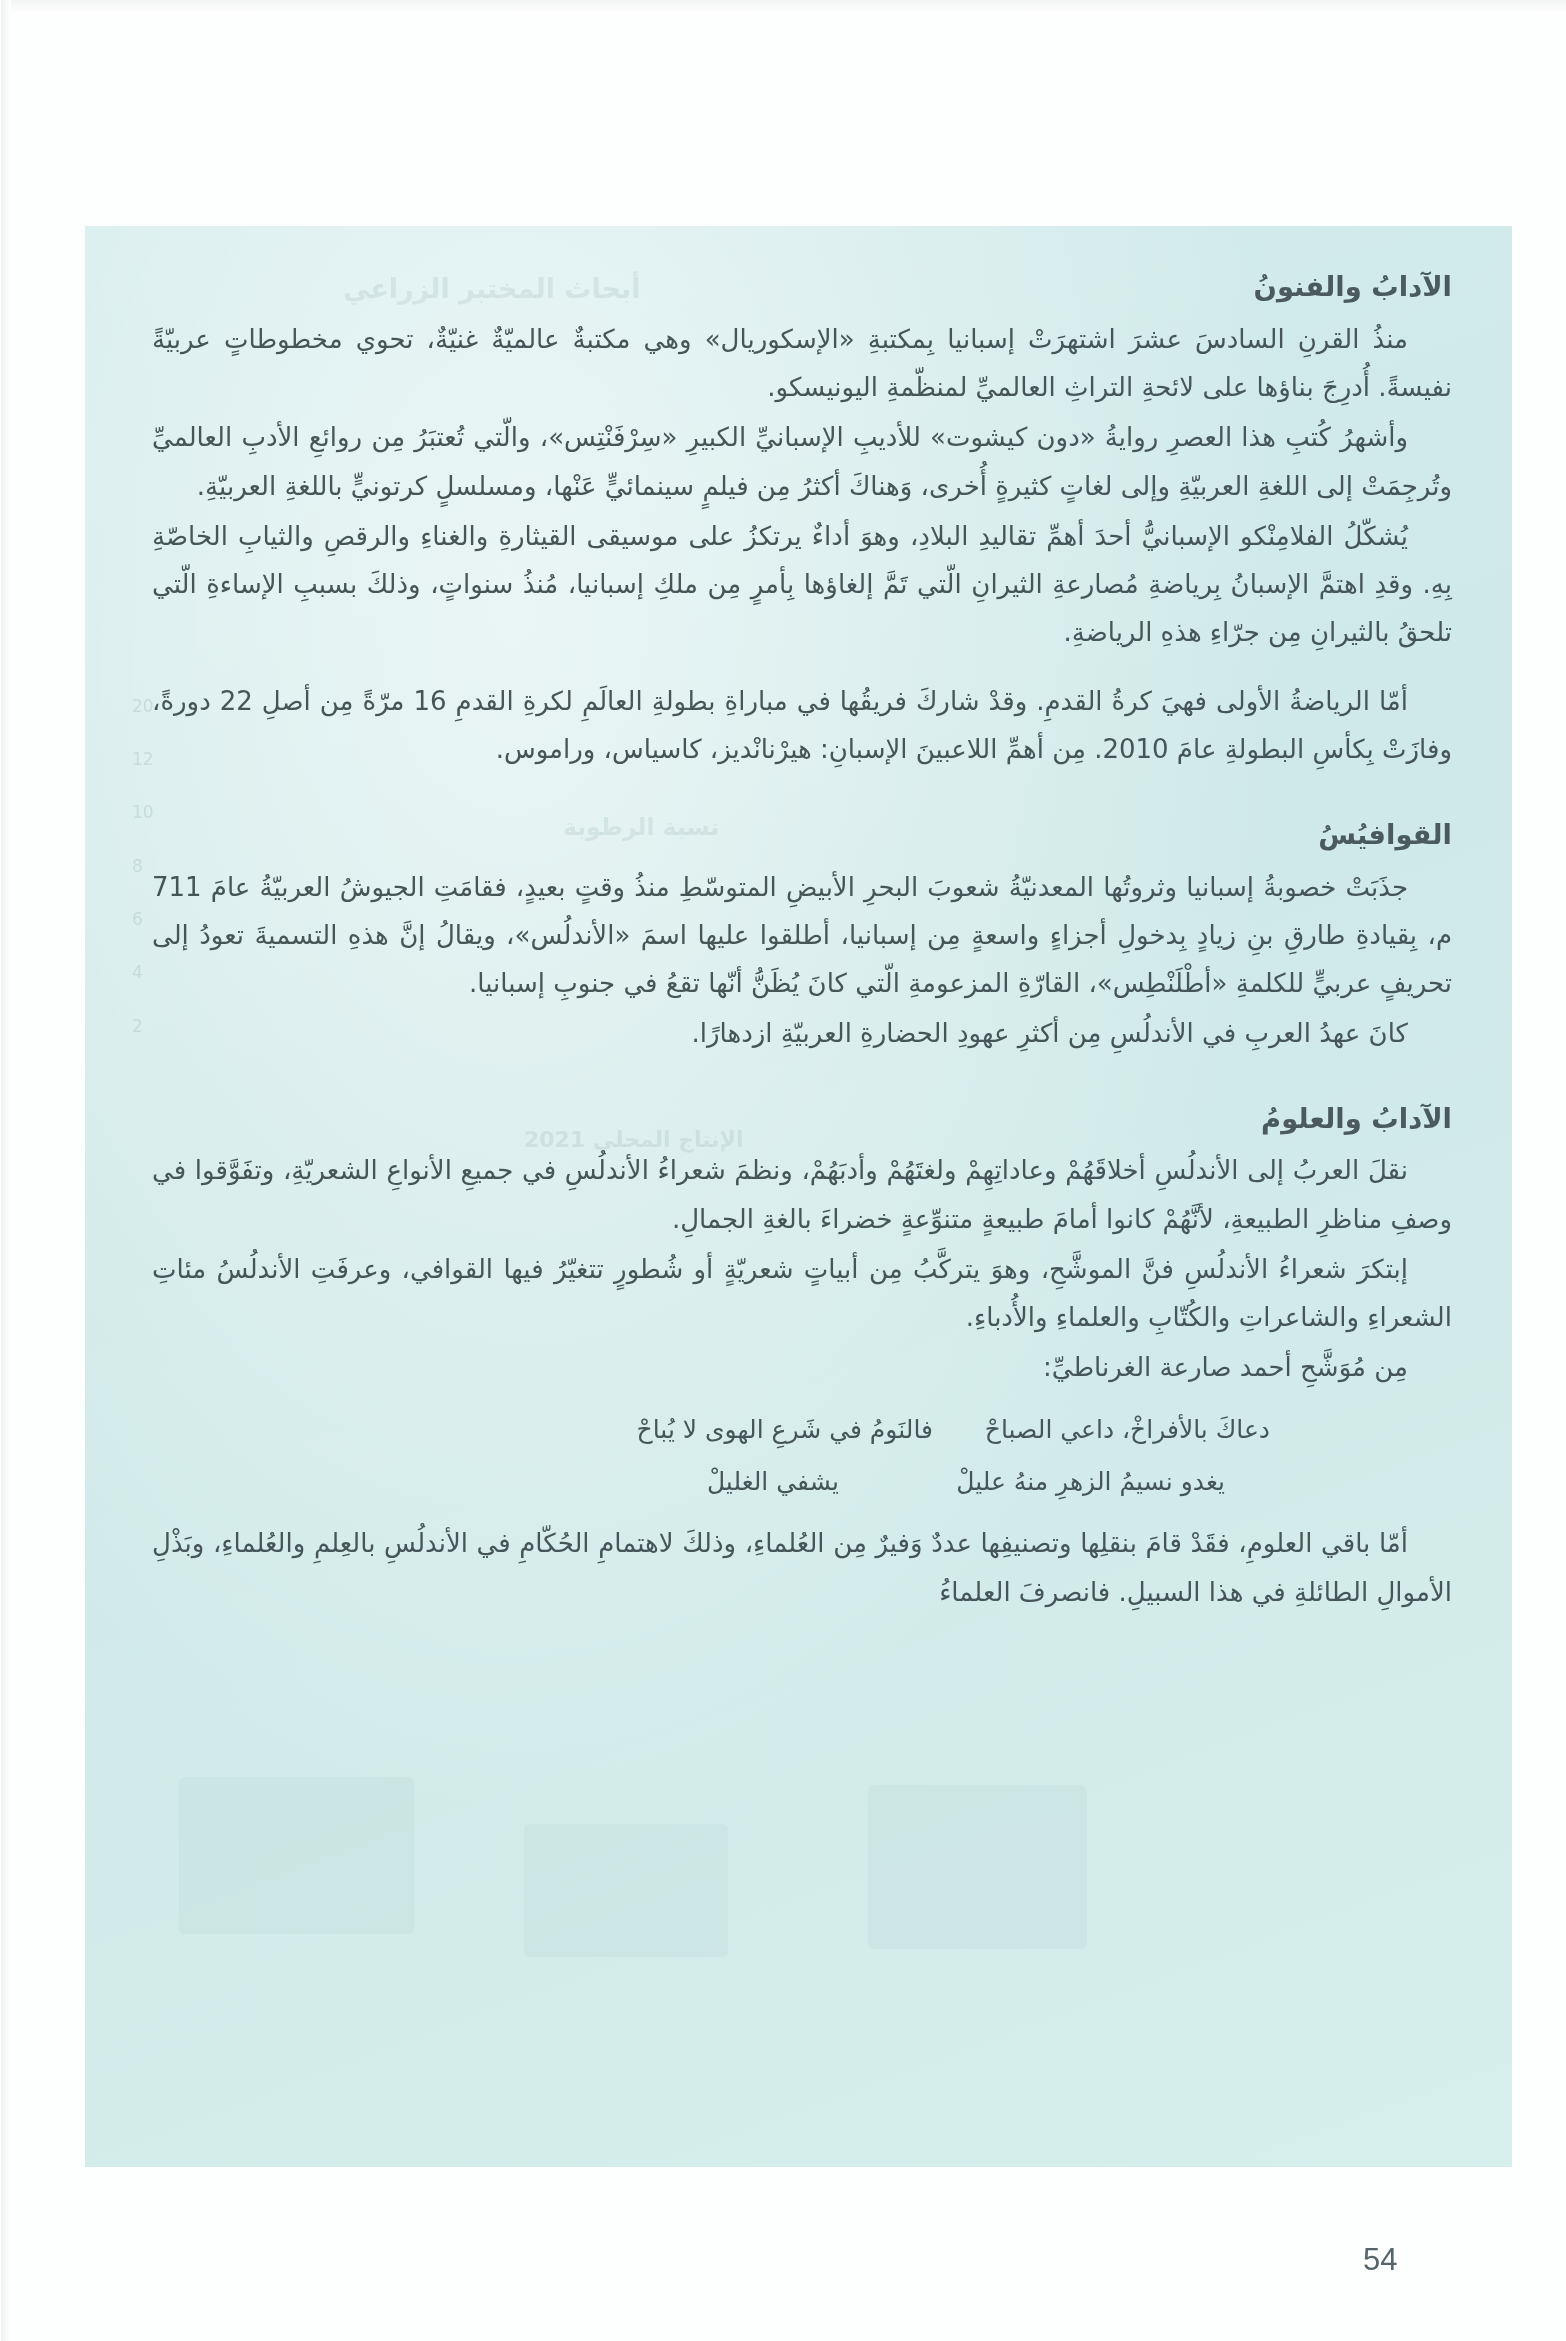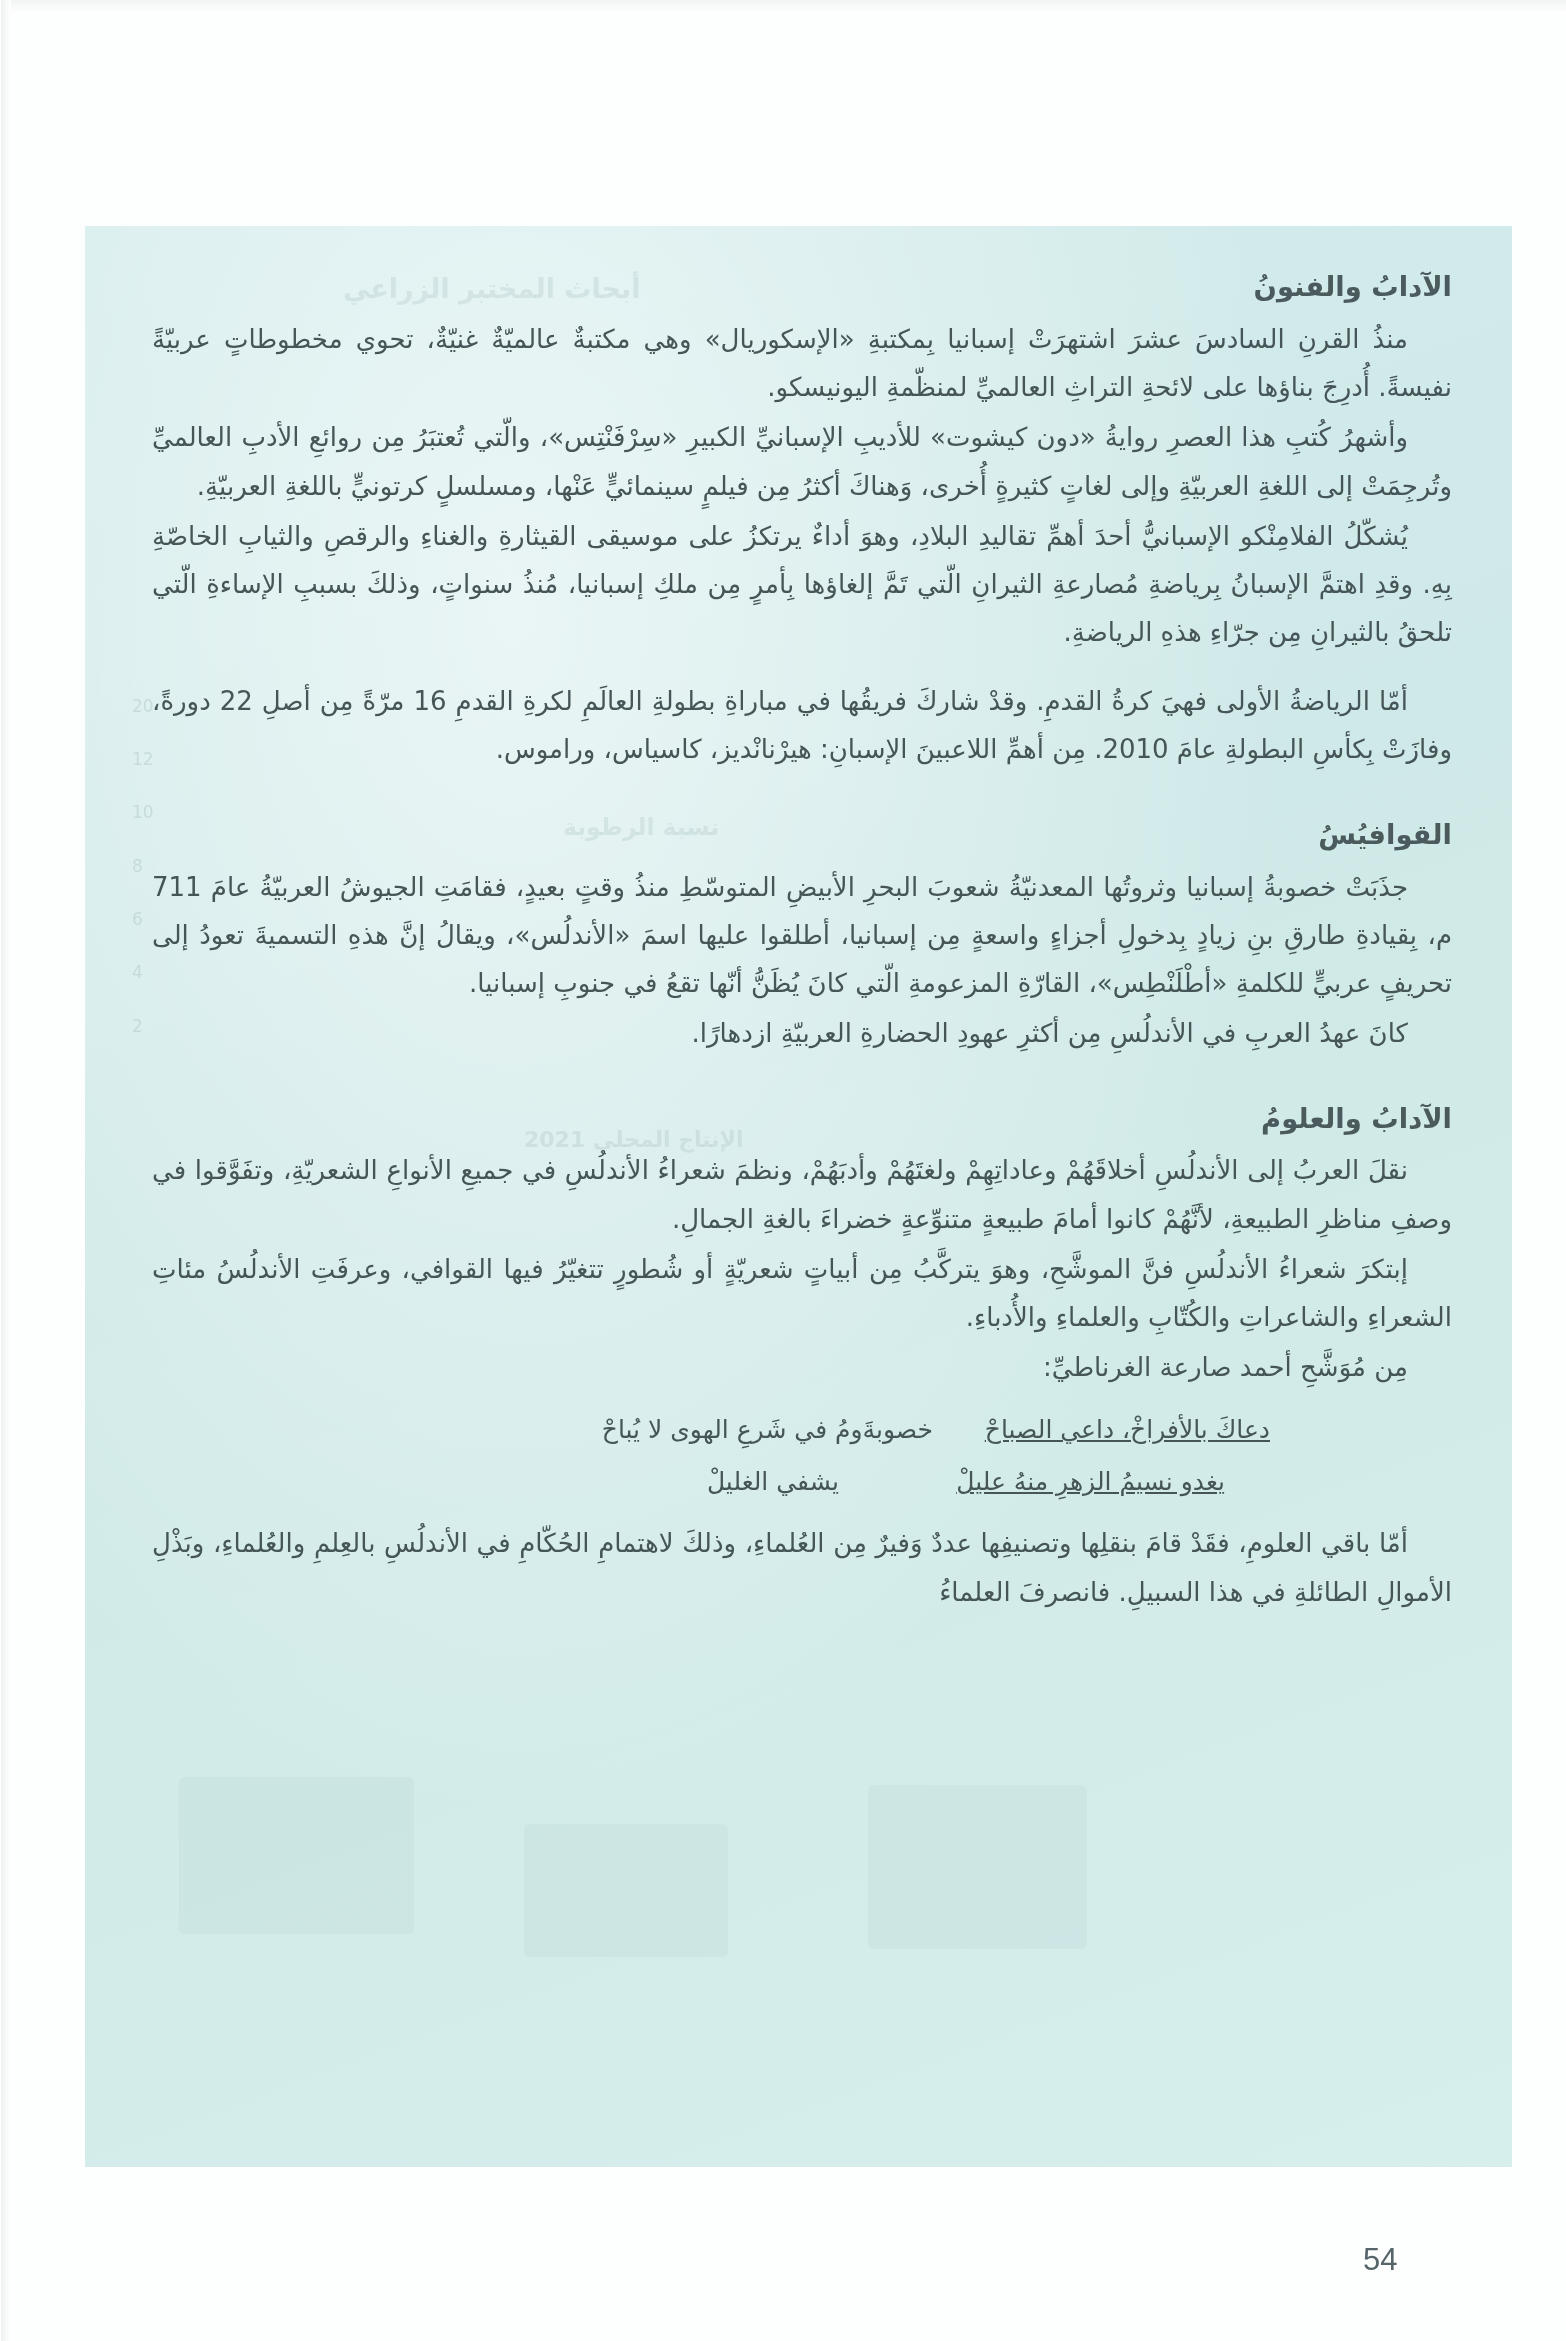--- a/index.html
+++ b/index.html
@@ -129,21 +129,20 @@
   .verse-hemistich {
     font-size: 25px;
     color: #465557;
     line-height: 1.9;
     white-space: nowrap;
   }
   .verse-hemistich.first {
     width: 337px;
     margin-right: 182px;
     text-align: center;
-    text-decoration: underline;
   }
   .verse-hemistich.second {
     width: 337px;
     text-align: right;
   }
   .verse-row.second-row .verse-hemistich.first {
     margin-right: 227px;
   }
   .verse-row.second-row .verse-hemistich.second {
     margin-right: 49px;
@@ -200,21 +199,21 @@
 
       <div class="gap-before-heading"></div>
       <h2 class="section-heading">الآدابُ والعلومُ</h2>
       <p class="body-par">نقلَ العربُ إلى الأندلُسِ أخلاقَهُمْ وعاداتِهِمْ ولغتَهُمْ وأدبَهُمْ، ونظمَ شعراءُ الأندلُسِ في جميعِ الأنواعِ الشعريّةِ، وتفَوَّقوا في وصفِ مناظرِ الطبيعةِ، لأنَّهُمْ كانوا أمامَ طبيعةٍ متنوِّعةٍ خضراءَ بالغةِ الجمالِ.</p>
       <p class="body-par">إبتكرَ شعراءُ الأندلُسِ فنَّ الموشَّحِ، وهوَ يتركَّبُ مِن أبياتٍ شعريّةٍ أو شُطورٍ تتغيّرُ فيها القوافي، وعرفَتِ الأندلُسُ مئاتِ الشعراءِ والشاعراتِ والكُتّابِ والعلماءِ والأُدباءِ.</p>
       <p class="body-par">مِن مُوَشَّحِ أحمد صارعة الغرناطيِّ:</p>
 
       <div class="verse-block">
         <div class="verse-row">
           <div class="verse-hemistich first">دعاكَ بالأفراخْ، داعي الصباحْ</div>
-          <div class="verse-hemistich second">خصوبةَومُ في شَرعِ الهوى لا يُباحْ</div>
+          <div class="verse-hemistich second">فالنَومُ في شَرعِ الهوى لا يُباحْ</div>
         </div>
         <div class="verse-row second-row">
           <div class="verse-hemistich first">يغدو نسيمُ الزهرِ منهُ عليلْ</div>
           <div class="verse-hemistich second">يشفي الغليلْ</div>
         </div>
       </div>
 
       <p class="body-par">أمّا باقي العلومِ، فقَدْ قامَ بنقلِها وتصنيفِها عددٌ وَفيرٌ مِن العُلماءِ، وذلكَ لاهتمامِ الحُكّامِ في الأندلُسِ بالعِلمِ والعُلماءِ، وبَذْلِ الأموالِ الطائلةِ في هذا السبيلِ. فانصرفَ العلماءُ</p>
     </div>
   </div>

